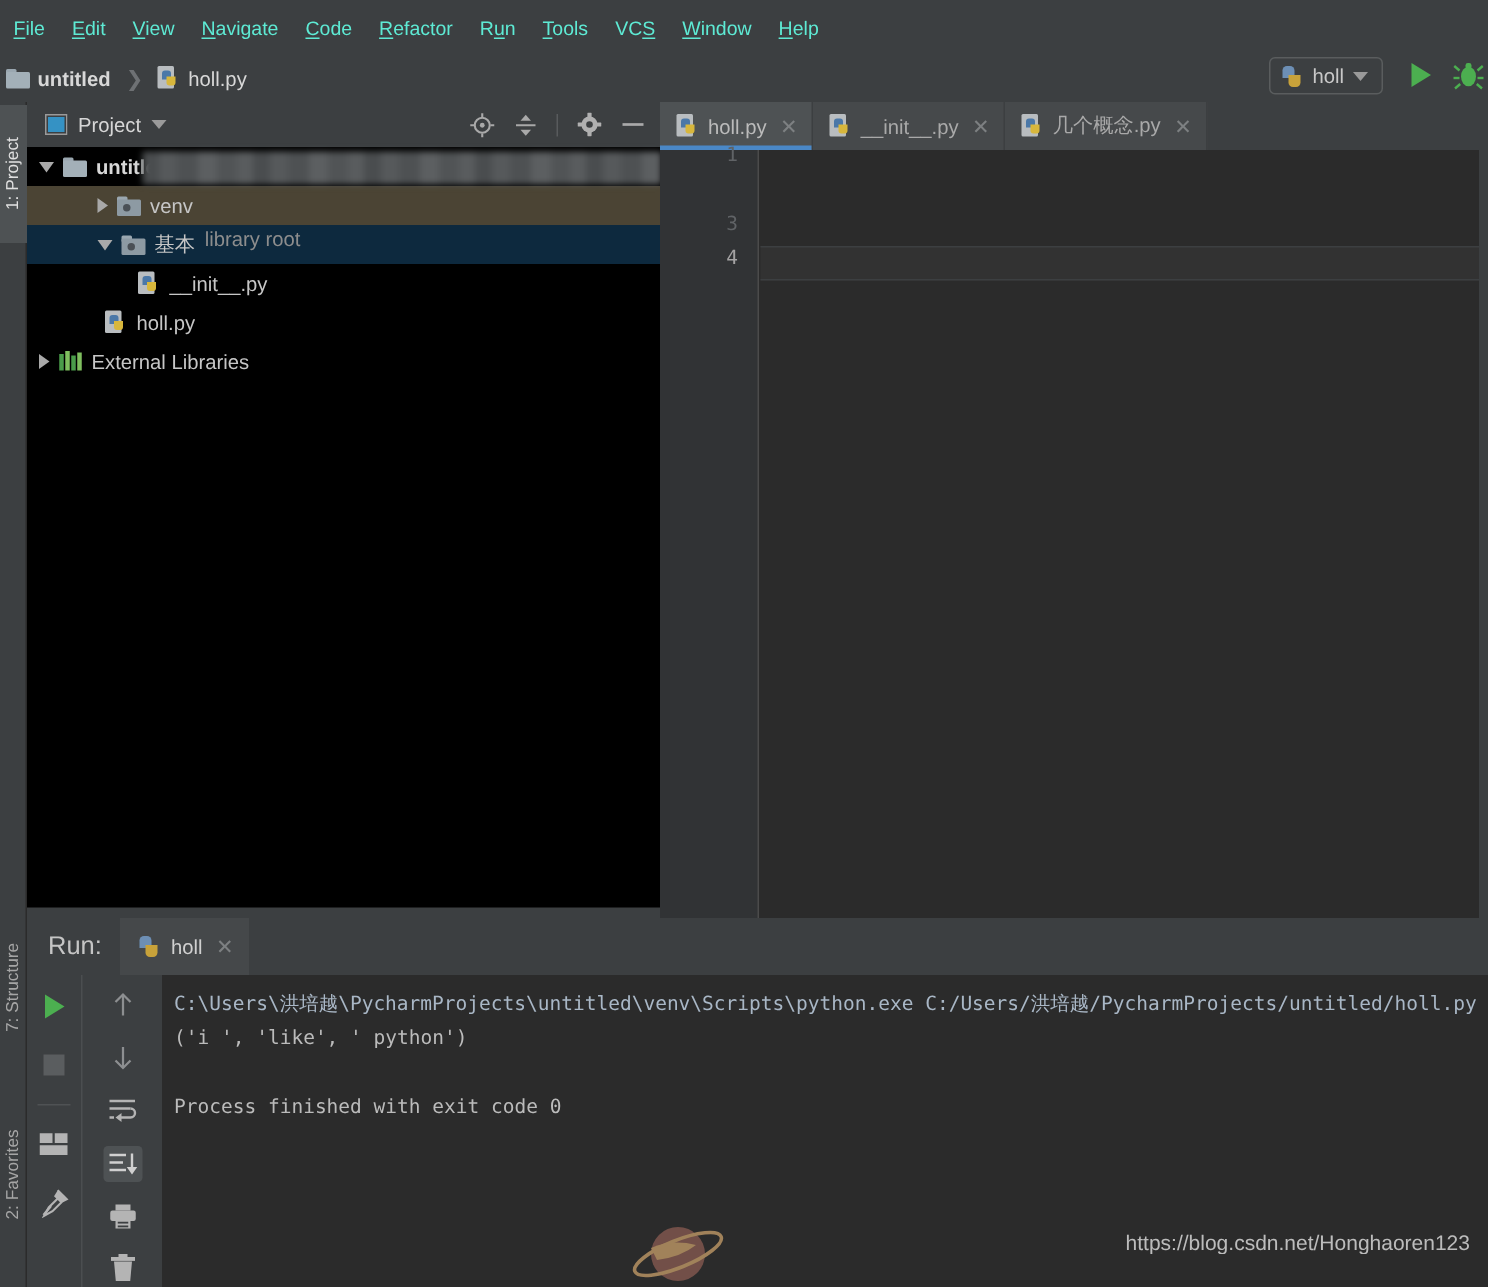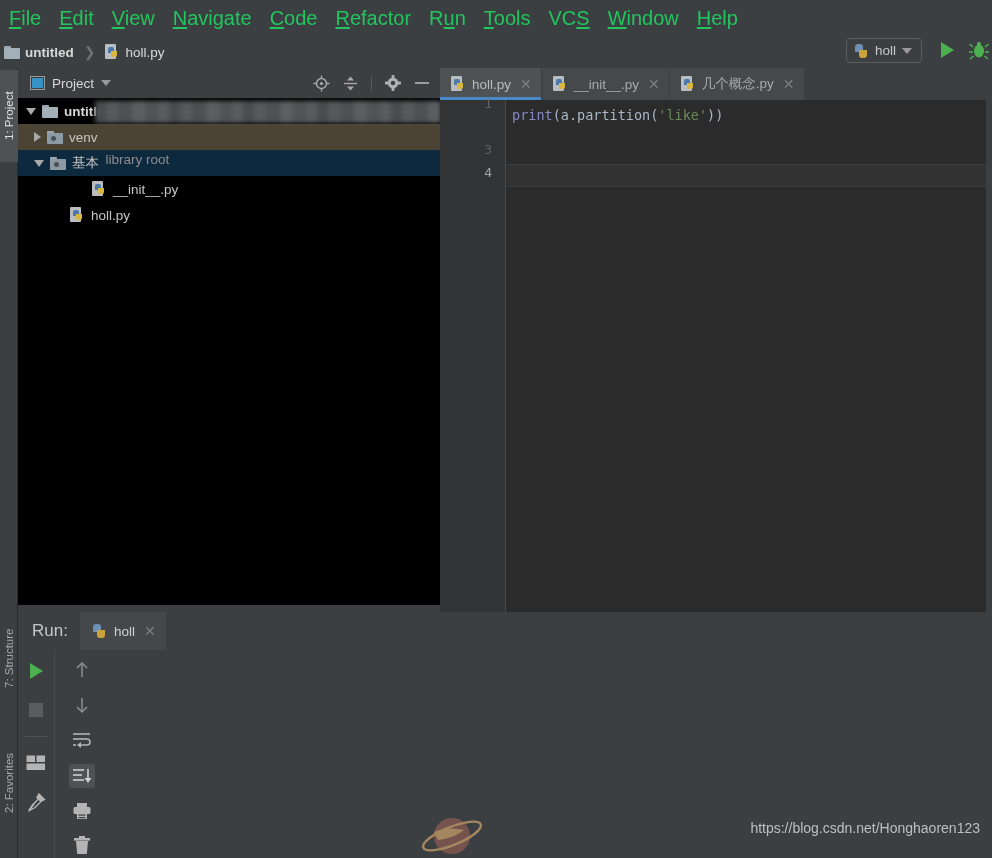--- a/index.html
+++ b/index.html
@@ -10,21 +10,21 @@
     overflow: hidden;
   }
   body { position: relative; color: #bbbbbb; font-size: 13px; }
 
   
   .menubar {
     position: absolute; left: 0; top: 0; width: 992px; height: 36px;
     background: #3c3f41; display: flex; align-items: center; padding-left: 0px;
   }
   .menu-item {
-    padding: 3px 9px; font-size: 20px; color: #22c55e; white-space: nowrap;
+    padding: 3px 9px; font-size: 13px; color: #5eead4; white-space: nowrap;
   }
   .menu-item u { text-decoration: underline; text-underline-offset: 2px; }
 
   
   .navbar {
     position: absolute; left: 0; top: 36px; width: 992px; height: 32px;
     background: #3c3f41; display: flex; align-items: center; padding-left: 4px;
   }
   .crumb { display: flex; align-items: center; gap: 5px; font-size: 13.5px; }
   .crumb-sep { color: #6e7174; margin: 0 5px; font-size: 14px; }
@@ -90,21 +90,21 @@
     width: 0; height: 0; border-top: 5px solid transparent;
     border-bottom: 5px solid transparent; border-left: 7px solid #a9a9a9;
     margin-right: 6px;
   }
   .arrow-d {
     width: 0; height: 0; border-left: 5px solid transparent;
     border-right: 5px solid transparent; border-top: 7px solid #a9a9a9;
     margin-right: 6px;
   }
   .ind1 { padding-left: 8px; }
-  .ind2 { padding-left: 16px; }
+  .ind2 { padding-left: 47px; }
   .ind3 { padding-left: 52px; }
   .ind4 { padding-left: 74px; }
   .tlabel { margin-left: 6px; }
   .tlabel.bold { font-weight: bold; color: #d8d8d8; }
   .tsub { color: #8d8d8d; margin-left: 8px; margin-top: 44px; }
 
   
   .fld { width: 16px; height: 13px; position: relative; flex: none; }
   .fld i {
     position: absolute; left: 0; bottom: 0; width: 16px; height: 11px;
@@ -403,20 +403,30 @@
 
     <div class="trow ind3">
       <span class="pyic">
           <span class="pg"></span>
           <span class="pb"></span>
           <span class="py"></span>
         </span>
       <span class="tlabel">holl.py</span>
     </div>
 
+    <div class="trow ind1">
+      <span class="arrow-r"></span>
+      <svg width="16" height="15" viewBox="0 0 16 15" style="flex:none">
+        <rect x="0.5" y="2" width="3" height="11" fill="#4a9c4a"></rect>
+        <rect x="4.5" y="0" width="3" height="13" fill="#7fbf5f"></rect>
+        <rect x="8.5" y="3" width="3" height="10" fill="#4a9c4a"></rect>
+        <rect x="12.5" y="1" width="3" height="12" fill="#7fbf5f"></rect>
+      </svg>
+      <span class="tlabel">External Libraries</span>
+    </div>
 
   </div>
 </div>
 
 <div class="redact"></div>
 <div class="pp-scroll"></div>
 
 <div class="editorwrap">
   <div class="tabbar">
     <div class="etab active">
@@ -449,21 +459,20 @@
   </div>
 
   <div class="codearea">
     <div class="gutter">
       <div class="lnum" style="top:-4px">1</div>
       <div class="lnum" style="top:42px">3</div>
       <div class="lnum cur" style="top:65px">4</div>
     </div>
     <div class="curline" style="top:64px"></div>
     <div class="codelines">
-      <div class="ln"><span class="c-kw">print</span><span class="c-var">(a.partition(</span><span class="c-str">'like'</span><span class="c-var">))</span></div>
     </div>
   </div>
 </div>
 <div class="editor-right-edge"></div>
 
 <div class="runpanel">
   <div class="rp-header">
     <span class="rp-label">Run:</span>
     <div class="rp-tab">
       <span class="pyic">
@@ -545,20 +554,24 @@
     </div>
     <div class="tbtn">
       <svg width="18" height="19" viewBox="0 0 18 19">
         <rect x="1" y="2" width="16" height="2.6" fill="#b4b4b4"></rect>
         <rect x="6" y="0" width="6" height="2.4" fill="#b4b4b4"></rect>
         <path d="M3 5 h12 l-1.2 13 h-9.6 Z" fill="#b4b4b4"></path>
       </svg>
     </div>
   </div>
 
+  <div class="console"><span class="cmd">C:\Users\洪培越\PycharmProjects\untitled\venv\Scripts\python.exe C:/Users/洪培越/PycharmProjects/untitled/holl.py</span>
+<span class="out">('i ', 'like', ' python')</span>
+
+<span class="fin">Process finished with exit code 0</span></div>
 </div>
 
 <svg class="planet" width="72" height="48" viewBox="0 0 72 48">
   <circle cx="32" cy="26" r="18" fill="#8a5b52"></circle>
   <path d="M14 22 q14 -6 30 -2 q-10 8 -26 10 Z" fill="#c9a06a"></path>
   <ellipse cx="32" cy="26" rx="31" ry="9" transform="rotate(-22 32 26)" fill="none" stroke="#c9a06a" stroke-width="2.4"></ellipse>
 </svg>
 <div class="watermark">https://blog.csdn.net/Honghaoren123</div>
 
 </body></html>

